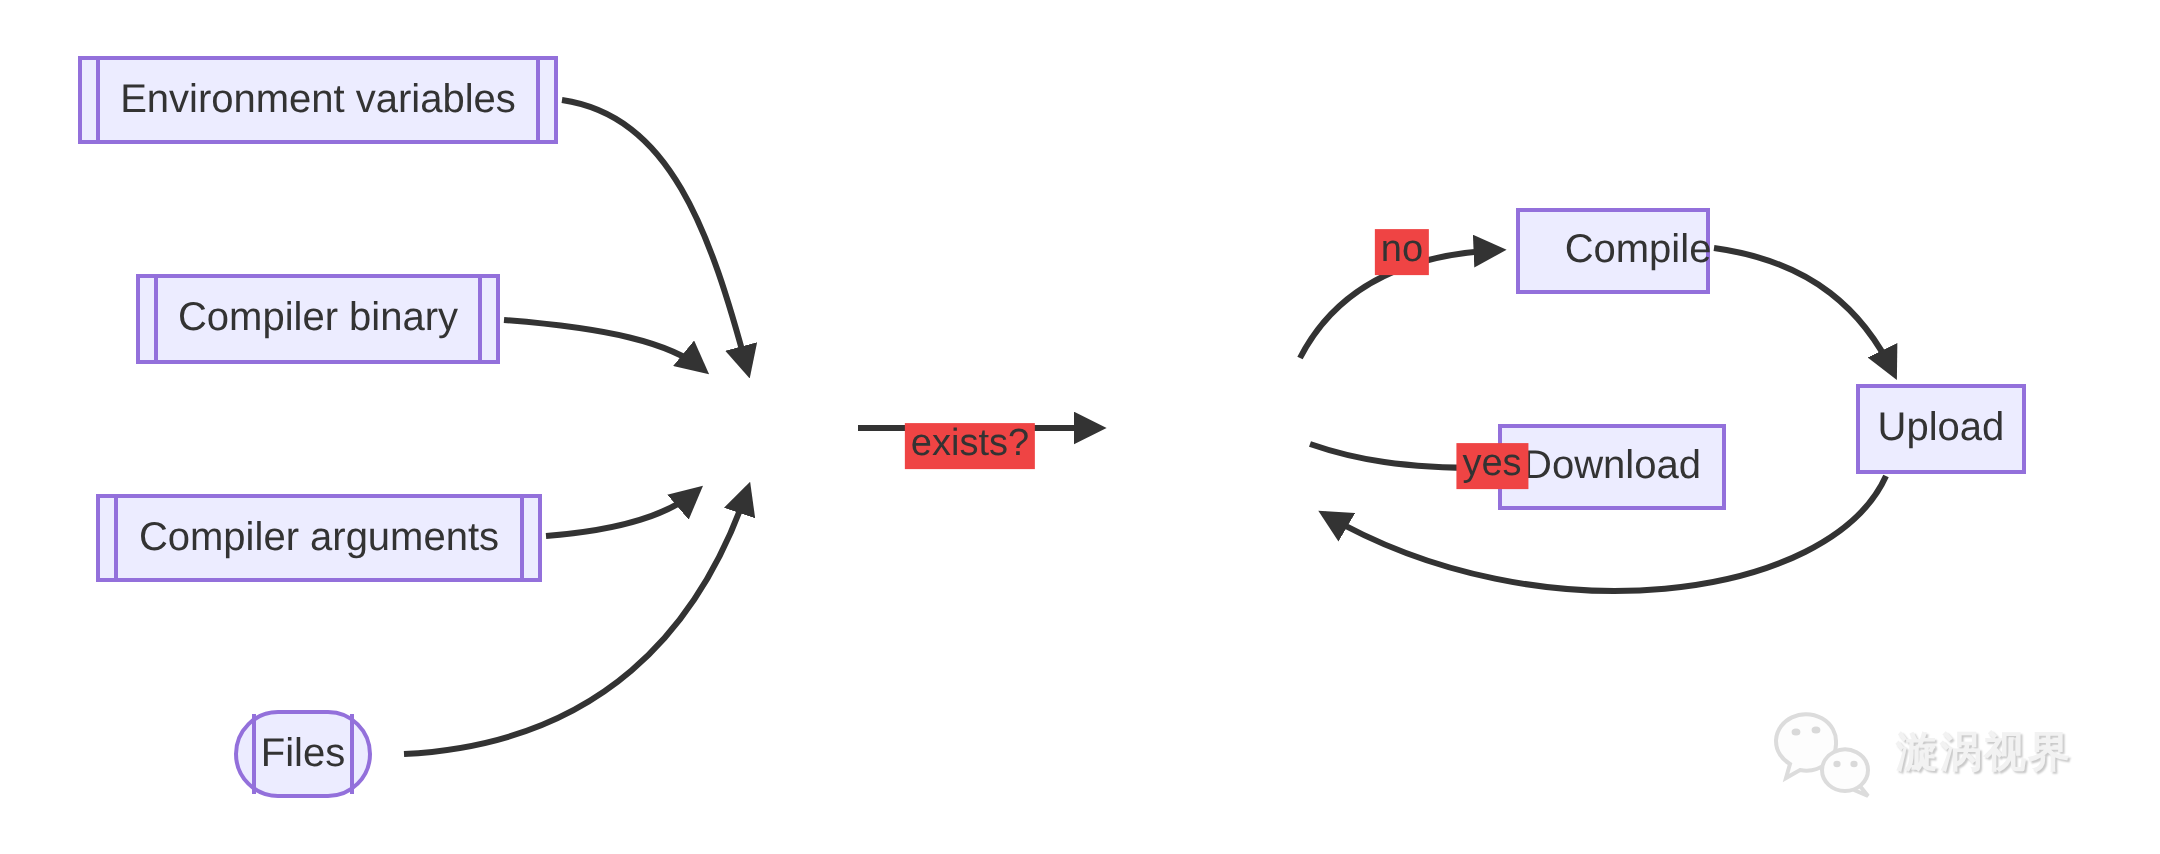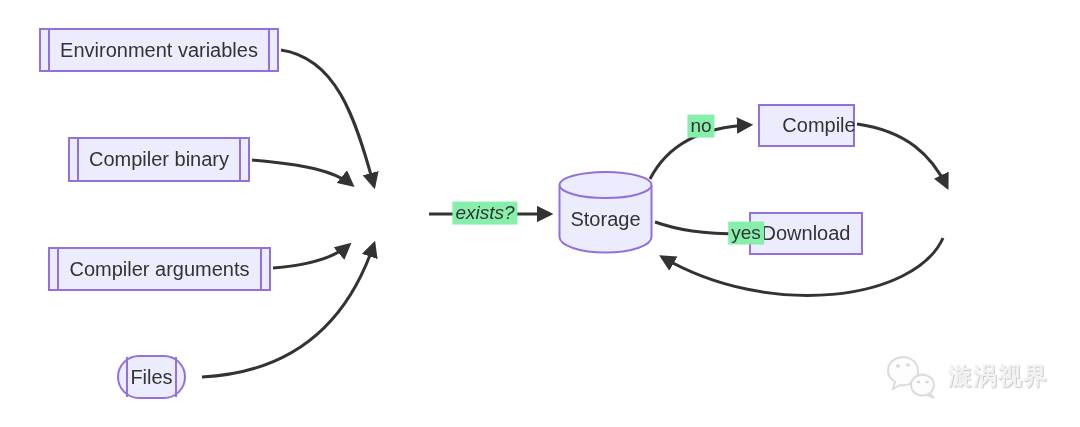--- a/index.html
+++ b/index.html
@@ -16,28 +16,28 @@
   .subroutine::before,.subroutine::after{
     content:"";position:absolute;top:0;bottom:0;width:0;border-left:2px solid #9370DB;
   }
   .subroutine::before{left:7px;}
   .subroutine::after{right:7px;}
   .stadium{border-radius:22px;}
   .cylinder{background:none;border:none;padding:0;}
   .cylinder svg{position:absolute;left:0;top:0;}
   .cylinder .cyl-label{position:relative;padding-top:14px;}
   .edge-label{
-    position:absolute;transform:translate(-50%,-50%);background:#86efac;color:#333333;
+    position:absolute;transform:translate(-50%,-50%);background:#ef4444;color:#333333;
     font-size:19px;line-height:1.1;padding:1px 3px;white-space:nowrap;
   }
   .watermark{
     position:absolute;left:884px;top:352px;display:flex;align-items:center;gap:8px;
   }
   .watermark-text{
-    font-size:24px;font-weight:bold;color:#f2f2f2;letter-spacing:1px;
+    font-size:21px;font-weight:bold;color:#f2f2f2;letter-spacing:1px;
     text-shadow:1px 1px 1px #c9c9c9, -1px -1px 0 #ffffff;
   }
 </style>
 </head>
 <body>
 
 <div class="canvas">
 
   <svg class="edge-layer" width="1080" height="427" viewBox="0 0 1080 427">
     <defs>
@@ -66,38 +66,34 @@
 
   <div class="node subroutine" style="left:48px;top:247px;width:223px;height:44px;">
     <span>Compiler arguments</span>
   </div>
 
   <div class="node subroutine" style="left:117px;top:355px;width:69px;height:44px;border-radius:22px;">
     <span>Files</span>
   </div>
 
 
-  <div class="node cylinder" style="left:558px;top:170px;width:95px;height:84px;">
-    <svg width="95" height="84" viewBox="0 0 95 84">
-      <path d="M1.5,15 V67 C1.5,75.5 22,82.5 47.5,82.5 C73,82.5 93.5,75.5 93.5,67 V15" fill="#ECECFF" stroke="#9370DB" stroke-width="2"></path>
-      <ellipse cx="47.5" cy="15" rx="46" ry="13" fill="#ECECFF" stroke="#9370DB" stroke-width="2"></ellipse>
-    </svg>
-    <span class="cyl-label">Storage</span>
-  </div>
 
   <div class="node" style="left:758px;top:104px;width:97px;height:43px;padding-left:25px;">
     <span>Compile</span>
   </div>
 
   <div class="node" style="left:749px;top:212px;width:114px;height:43px;">
     <span>Download</span>
   </div>
 
+  <div class="node" style="left:928px;top:192px;width:85px;height:45px;">
+    <span>Upload</span>
+  </div>
 
-  <span class="edge-label" style="left:485px;top:213px;font-style:italic;">exists?</span>
+  <span class="edge-label" style="left:485px;top:223px;">exists?</span>
   <span class="edge-label" style="left:701px;top:126px;">no</span>
   <span class="edge-label" style="left:702px;top:233px;margin-left:44px;">yes</span>
 
   <div class="watermark">
     <svg width="56" height="48" viewBox="0 0 56 48">
       <g stroke="#dcdcdc" stroke-width="2" fill="#fdfdfd">
         <path d="M34,19 a15,13.5 0 1 0 -23,11 l-2,7 7,-4 a15,13.5 0 0 0 18,-14 z"></path>
         <path d="M27,33 a11.5,10.5 0 1 0 23,0 a11.5,10.5 0 0 0 -17,-9 a11.5,10.5 0 0 0 -6,9 z M46,41 l4,5 l-7,-3"></path>
       </g>
       <g fill="#d9d9d9">

